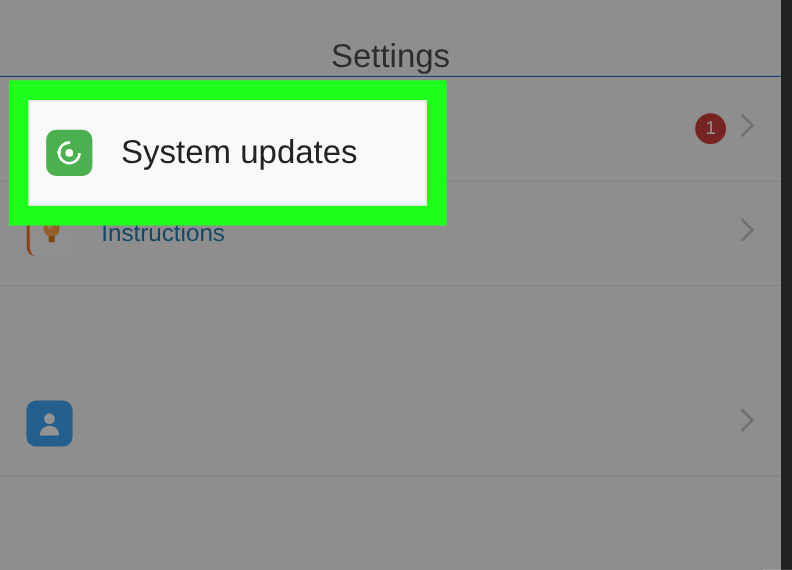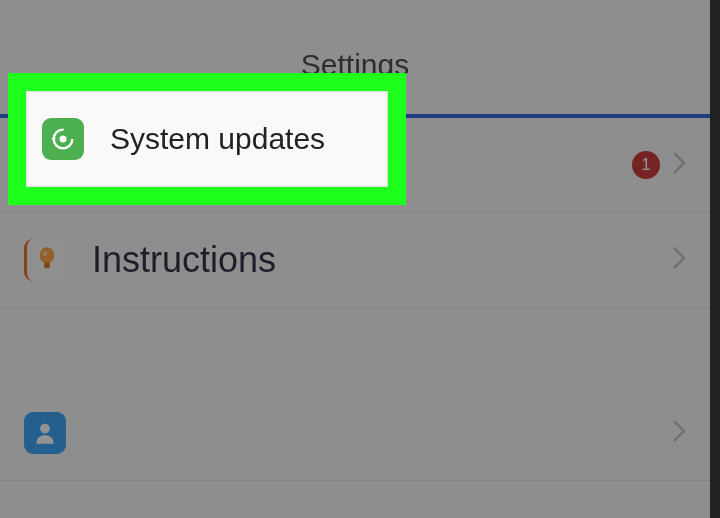--- a/index.html
+++ b/index.html
@@ -29,24 +29,23 @@
       right: 0;
       top: 0;
       width: 10px;
       height: 518px;
       background: #1a1a1a;
     }
     
     .header {
       height: 70px;
       display: flex;
-      align-items: flex-start;
-      justify-content: center;
-      border-bottom: 4px solid #1d4ed8;
-      margin-top: 48px;
+      align-items: flex-end;
+      justify-content: center;
+      border-bottom: 1px solid #1d4ed8;
     }
     
     .header-title {
       font-size: 30px;
       color: #333;
       font-weight: 400;
     }
     
     .list {
       width: 100%;
@@ -77,22 +76,22 @@
     .icon-orange {
       background: #f6f6f6;
       border-left: 3px solid #e65c00;
     }
     
     .icon-blue {
       background: #2196f3;
     }
     
     .item-label {
-      font-size: 36px;
-      color: #0f172a;
+      font-size: 22px;
+      color: #0369a1;
       margin-left: 26px;
       font-weight: 400;
     }
     
     .item-right {
       position: absolute;
       right: 24px;
       display: flex;
       align-items: center;
       gap: 12px;

